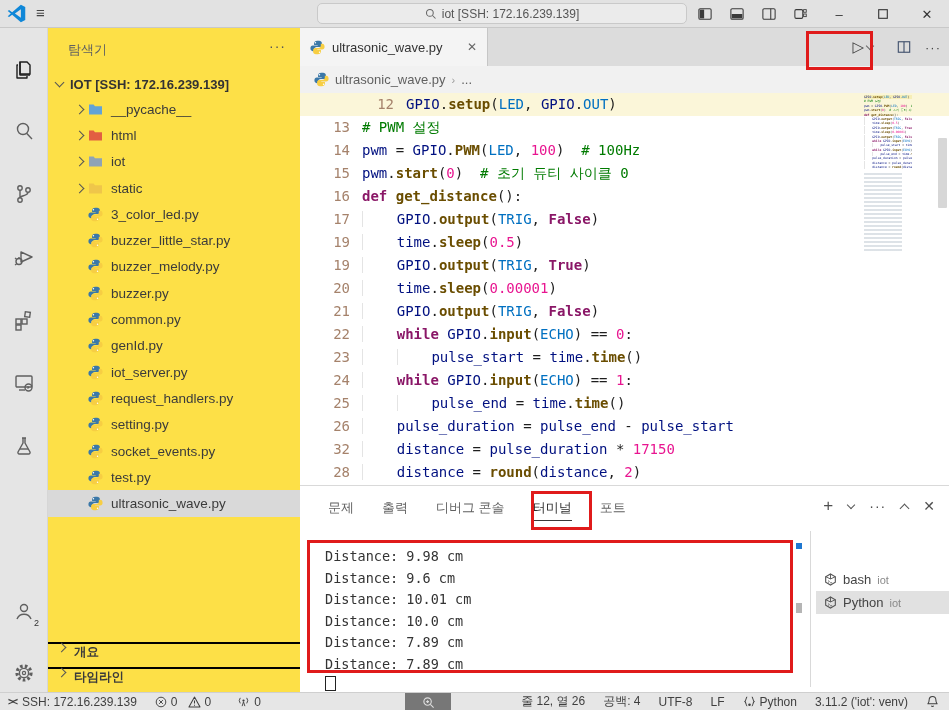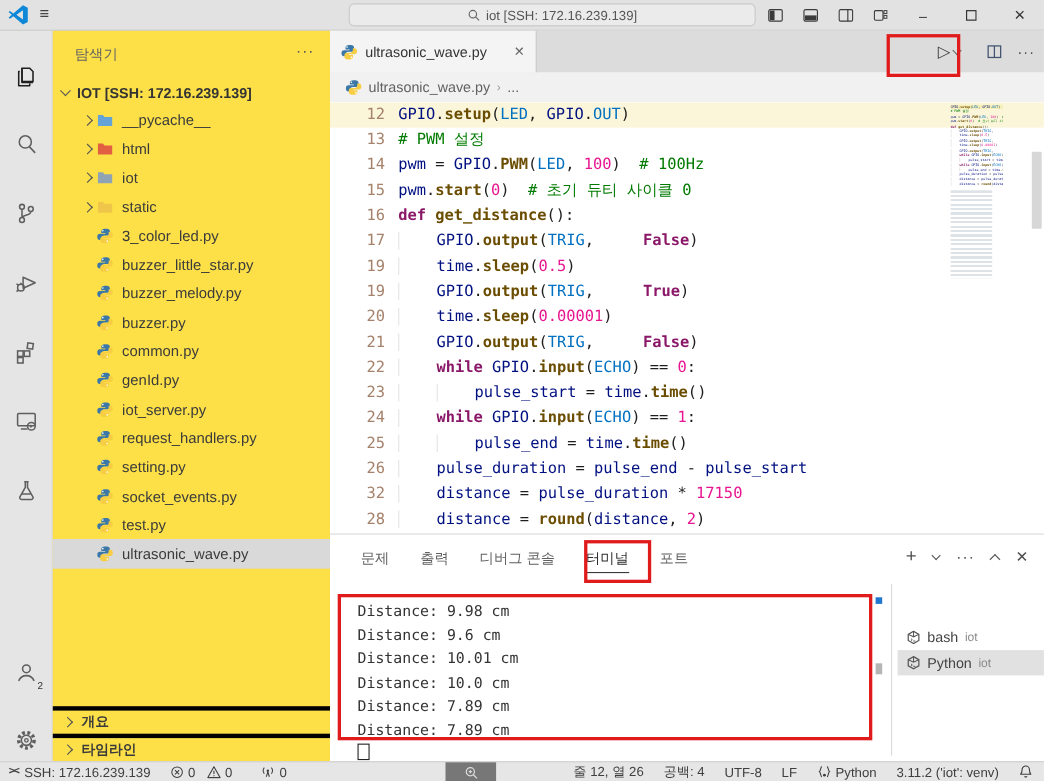--- a/index.html
+++ b/index.html
@@ -35,46 +35,46 @@
   .chev { width:7px; height:7px; border-right:1.4px solid #555; border-bottom:1.4px solid #555; display:inline-block; flex:none; }
   .chev.down { transform:rotate(45deg); margin-top:-3px; }
   .chev.right { transform:rotate(-45deg); }
   .tree-root .chev { margin-left:8px; margin-right:7px; }
   #file-tree { position:absolute; left:0; top:68px; width:100%; }
   .tree-row { height:26.3px; display:flex; align-items:center; font-size:13.5px; color:#3b3b3b; }
   .tree-row.selected { background:#d9d9d9; }
   .tree-row .chevslot { width:18px; margin-left:22px; display:flex; justify-content:center; flex:none; }
   .tree-row .icon { width:17px; margin-right:6px; flex:none; display:flex; align-items:center; }
   .sb-bottom { position:absolute; left:0; bottom:0; width:100%; }
-  .sb-sec { height:25px; border-top:4px solid #000000; display:flex; align-items:center; font-weight:bold; font-size:12.5px; color:#3b3b3b; }
+  .sb-sec { height:25px; border-top:2px solid #000000; display:flex; font-weight:bold; font-size:12.5px; color:#3b3b3b; }
   .sb-sec .chev { margin-left:10px; margin-right:9px; }
 
   
   .editorgroup { position:absolute; left:300px; top:28px; right:0; bottom:18px; background:#fff; }
   .tabbar { position:absolute; left:0; top:0; right:0; height:38px; background:#dcdcdc; }
   .tab { position:absolute; left:0; top:0; width:188px; height:38px; background:#f4f4f4; border-right:1px solid #c6c6c6; display:flex; align-items:center; gap:7px; padding:0 10px; font-size:13px; color:#333; }
   .tab-close { margin-left:auto; color:#666; font-size:12px; }
   .editor-actions { position:absolute; right:8px; top:0; height:38px; display:flex; align-items:center; gap:14px; color:#424242; }
   .run-wrap { display:flex; align-items:center; gap:3px; padding:0 10px; }
   .run-play { font-size:15px; color:#3c3c3c; }
   .run-chev { width:6px; height:6px; border-right:1.2px solid #666; border-bottom:1.2px solid #666; transform:rotate(45deg); margin-top:-3px; }
   .breadcrumb { position:absolute; left:0; top:38px; right:0; height:27px; background:#f1f1f1; display:flex; align-items:center; gap:6px; padding-left:14px; font-size:13px; color:#616161; }
   .bc-sep { color:#9a9a9a; font-size:11px; }
 
   
   .code-area { position:absolute; left:0; top:65px; right:0; bottom:207px; background:#fff; overflow:hidden; font-family:"DejaVu Sans Mono","Liberation Mono",monospace; font-size:14px; }
   .code-line { height:23px; line-height:23px; white-space:pre; display:flex; }
-  .code-line.current { background:#fbf6d9; }
+  .code-line.current { background:#fbf6d9;padding-left:44px; }
   .gutter { width:50px; text-align:right; color:#a5826b; flex:none; padding-right:0; }
   .codetext { padding-left:12px; color:#1e1e1e; }
   .guide { border-left:1px solid #e4e4e4; }
   .tok-v { color:#001080; }
   .tok-f { color:#6a4d00; font-weight:bold; }
   .tok-k { color:#8a1767; font-weight:bold; }
-  .tok-b { color:#8a1767; font-weight:bold;margin-left:36px; }
+  .tok-b { color:#8a1767; font-weight:bold; }
   .tok-n { color:#e81590; }
   .tok-m { color:#007b00; }
   .tok-C { color:#0070c1; }
   .tok-p { color:#1e1e1e; }
 
   
   .minimap { position:absolute; top:67px; right:37px; width:48px; height:200px; overflow:hidden; font-family:"DejaVu Sans Mono","Liberation Mono",monospace; font-size:3px; }
   .mm-line { height:4.4px; line-height:4.4px; white-space:pre; overflow:hidden; }
   .mm-line.current { background:#f6eeb7; }
   .mm-rest { margin-top:3px; width:80%; height:80px; background:repeating-linear-gradient(#cbd3da 0 2px, transparent 2px 4px); opacity:.65; }

